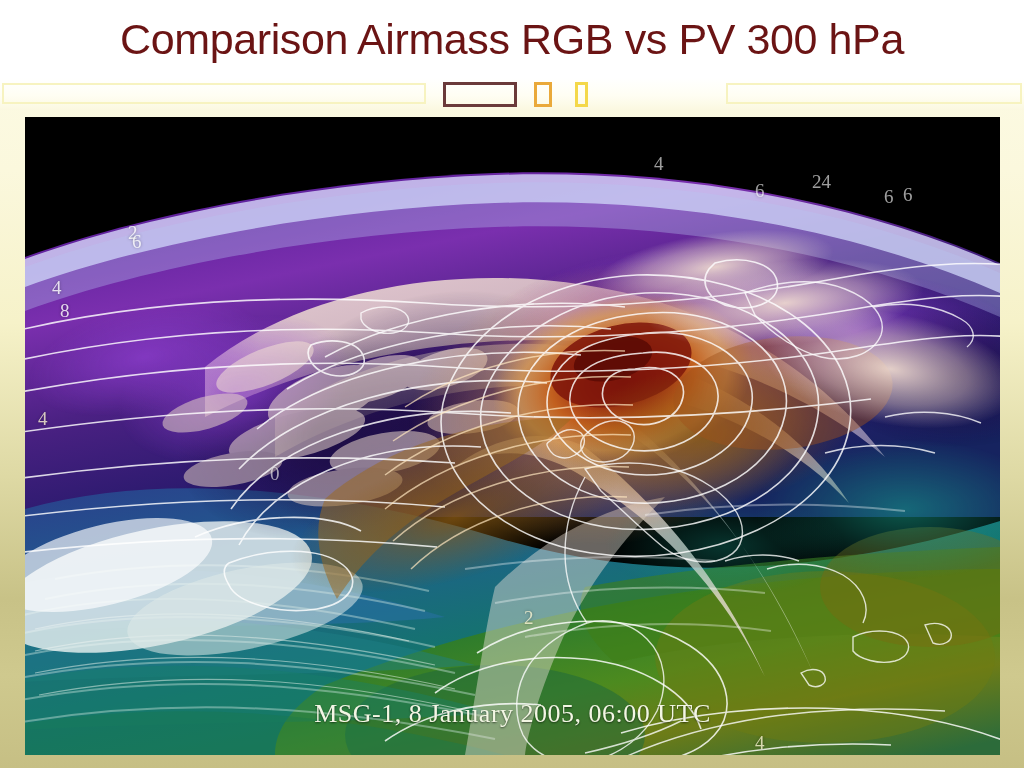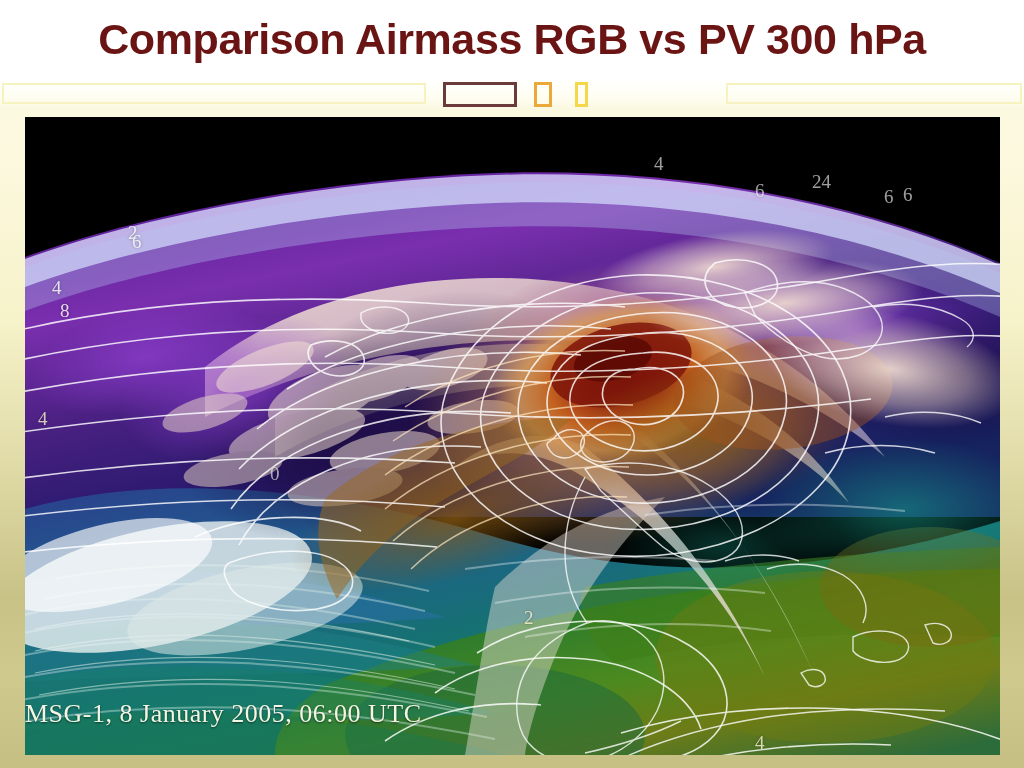--- a/index.html
+++ b/index.html
@@ -31,21 +31,21 @@
     width: 1024px;
     height: 66px;
     display: flex;
     align-items: center;
     justify-content: center;
     background: #ffffff;
   }
   .slide-title {
     font-family: "Liberation Sans", sans-serif;
     font-size: 43px;
-    font-weight: 700;
+    font-weight: 400;
     letter-spacing: -0.4px;
     color: #6b1414;
     white-space: nowrap;
     line-height: 1;
   }
 
   
   .header-plate {
     position: absolute;
     left: 0;
@@ -127,21 +127,21 @@
     height: 100%;
     display: block;
   }
 
   
   .sat-caption {
     position: absolute;
     left: 0;
     right: 0;
     top: 582px;
-    text-align: left;
+    text-align: center;
     font-family: "Liberation Serif", serif;
     font-size: 26px;
     color: #f3f6e4;
     letter-spacing: 0.5px;
     text-shadow: 0 1px 2px rgba(0,0,0,0.55);
     pointer-events: none;
   }
 
   
   .clabel {

